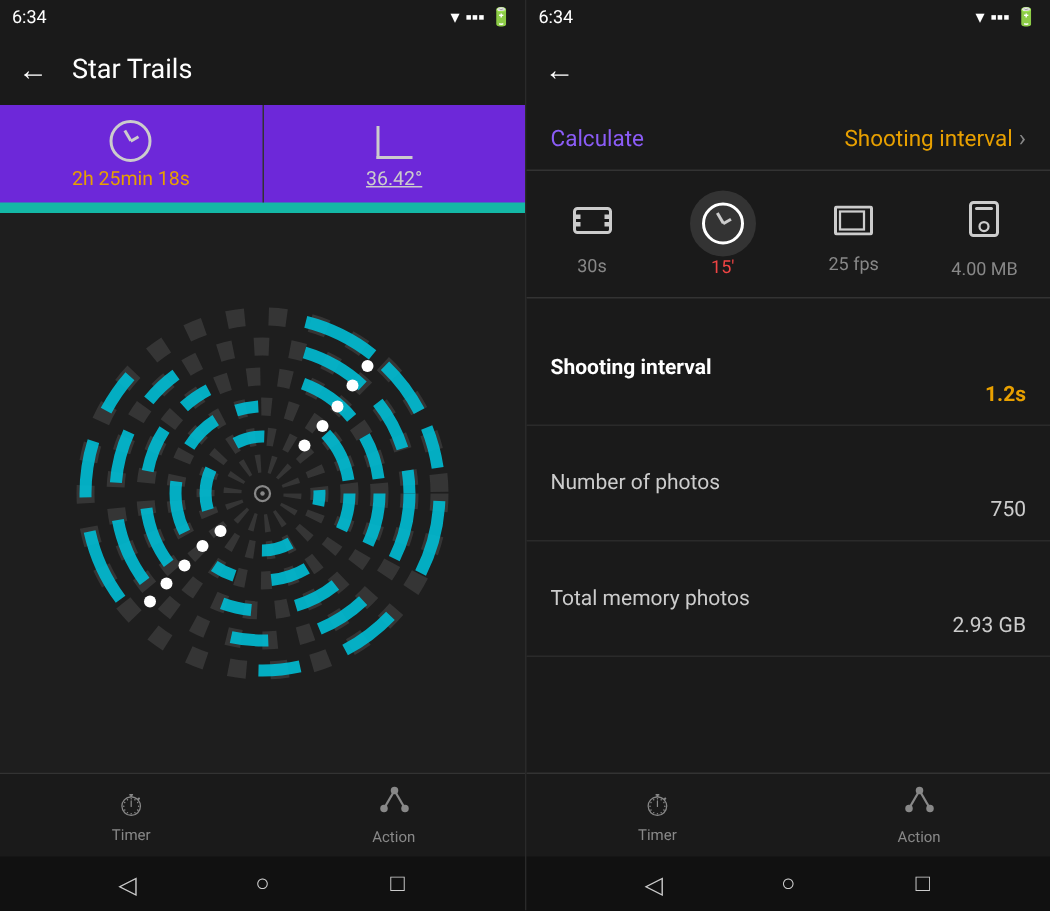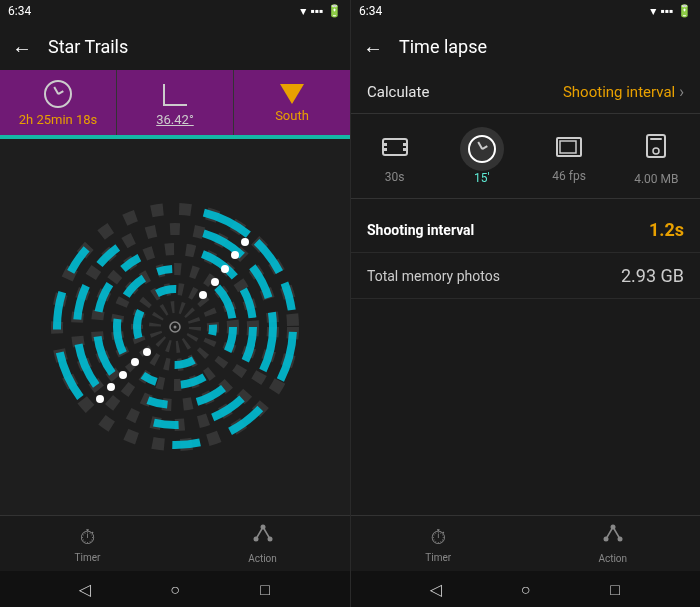--- a/index.html
+++ b/index.html
@@ -47,22 +47,22 @@
       font-weight: 400;
     }
     .back-arrow {
       color: #fff;
       font-size: 20px;
       cursor: pointer;
     }
 
     .info-row {
       display: flex;
-      background: #701a75;
-      border-bottom: 4px solid #14b8a6;
+      background: #6d28d9;
+      border-bottom: 7px solid #14b8a6;
     }
     .info-cell {
       flex: 1;
       display: flex;
       flex-direction: column;
       align-items: center;
       justify-content: center;
       padding: 10px 4px 8px;
       border-right: 1px solid #333;
     }
@@ -163,57 +163,57 @@
 
     .calculate-row {
       height: 44px;
       background: #1a1a1a;
       display: flex;
       align-items: center;
       justify-content: space-between;
       padding: 0 16px;
       border-bottom: 1px solid #333;
     }
-    .calc-label { color: #e5e5e5; font-size: 15px; }
+    .calc-label { color: #8b5cf6; font-size: 15px; }
     .calc-value { color: #e8a000; font-size: 15px; }
     .calc-chevron { color: #888; font-size: 16px; margin-left: 4px; }
 
     .mode-icons-row {
       display: flex;
       background: #1a1a1a;
       padding: 8px 0;
       border-bottom: 1px solid #333;
     }
     .mode-cell {
       flex: 1;
       display: flex;
       flex-direction: column;
       align-items: center;
       justify-content: center;
       gap: 0;
       padding: 4px;
       cursor: pointer;
     }
     .mode-label { font-size: 12px; color: #888; }
-    .mode-label.active-label { color: #5eead4; }
+    .mode-label.active-label { color: #ef4444; }
 
     .data-table {
       flex: 1;
       padding: 8px 0;
     }
     .data-row {
       display: flex;
       justify-content: space-between;
       align-items: center;
       padding: 12px 16px;
       border-bottom: 1px solid #2a2a2a;
     }
     .data-row-label { color: #ccc; font-size: 14px; }
     .data-row-label.bold { color: #fff; font-weight: 700; }
-    .data-row-value { color: #ccc; font-size: 18px; }
+    .data-row-value { color: #ccc; font-size: 14px; margin-top: 36px; }
     .data-row-value.accent { color: #e8a000; font-weight: 700; }
 
     .r-bottom-nav {
       height: 56px;
       background: #1a1a1a;
       border-top: 1px solid #333;
       display: flex;
       align-items: center;
     }
 
@@ -319,26 +319,20 @@
       <span class="info-value">2h 25min 18s</span>
     </div>
 
     <div class="info-cell">
       <div class="info-icon">
         <div class="angle-icon"></div>
       </div>
       <span class="info-value white">36.42°</span>
     </div>
 
-    <div class="info-cell">
-      <div class="info-icon">
-        <div class="direction-icon"></div>
-      </div>
-      <span class="info-value">South</span>
-    </div>
   </div>
 
   <div class="star-canvas">
     <svg class="star-svg" viewBox="0 0 280 280">
 
       <circle cx="140" cy="140" r="20" fill="none" stroke="#444" stroke-width="12" stroke-dasharray="3 6" opacity="0.6"></circle>
       <circle cx="140" cy="140" r="38" fill="none" stroke="#444" stroke-width="12" stroke-dasharray="5 8" opacity="0.6"></circle>
       <circle cx="140" cy="140" r="58" fill="none" stroke="#444" stroke-width="12" stroke-dasharray="7 10" opacity="0.6"></circle>
       <circle cx="140" cy="140" r="78" fill="none" stroke="#444" stroke-width="12" stroke-dasharray="9 12" opacity="0.6"></circle>
       <circle cx="140" cy="140" r="98" fill="none" stroke="#444" stroke-width="12" stroke-dasharray="10 14" opacity="0.6"></circle>
@@ -411,21 +405,20 @@
     <span>6:34</span>
     <div class="status-bar-right">
       <span>▾</span>
       <span>▪▪▪</span>
       <span>🔋</span>
     </div>
   </div>
 
   <div class="r-top-bar">
     <span class="back-arrow">←</span>
-    <span class="top-bar-title">Time lapse</span>
   </div>
 
   <div class="calculate-row">
     <span class="calc-label">Calculate</span>
     <div style="display:flex;align-items:center;">
       <span class="calc-value">Shooting interval</span>
       <span class="calc-chevron">›</span>
     </div>
   </div>
 
@@ -451,39 +444,43 @@
       <span class="mode-label active-label">15'</span>
     </div>
 
     <div class="mode-cell">
       <div style="padding:8px;">
         <svg width="26" height="20" viewBox="0 0 26 20">
           <rect x="1" y="1" width="24" height="18" rx="1" fill="none" stroke="#ccc" stroke-width="2"></rect>
           <rect x="4" y="4" width="16" height="12" fill="none" stroke="#ccc" stroke-width="1.5"></rect>
         </svg>
       </div>
-      <span class="mode-label">46 fps</span>
+      <span class="mode-label">25 fps</span>
     </div>
 
     <div class="mode-cell">
       <div style="padding:8px;">
         <svg width="22" height="26" viewBox="0 0 22 26">
           <rect x="2" y="1" width="18" height="22" rx="2" fill="none" stroke="#ccc" stroke-width="2"></rect>
           <rect x="5" y="4" width="12" height="2" fill="#ccc" rx="1"></rect>
           <circle cx="11" cy="17" r="3" fill="none" stroke="#ccc" stroke-width="1.5"></circle>
         </svg>
       </div>
       <span class="mode-label">4.00 MB</span>
     </div>
   </div>
 
   <div class="data-table">
     <div class="data-row">
       <span class="data-row-label bold">Shooting interval</span>
       <span class="data-row-value accent">1.2s</span>
+    </div>
+    <div class="data-row">
+      <span class="data-row-label">Number of photos</span>
+      <span class="data-row-value">750</span>
     </div>
     <div class="data-row">
       <span class="data-row-label">Total memory photos</span>
       <span class="data-row-value">2.93 GB</span>
     </div>
   </div>
 
   <div class="r-bottom-nav">
     <div class="nav-item">
       <span class="nav-icon">⏱</span>

